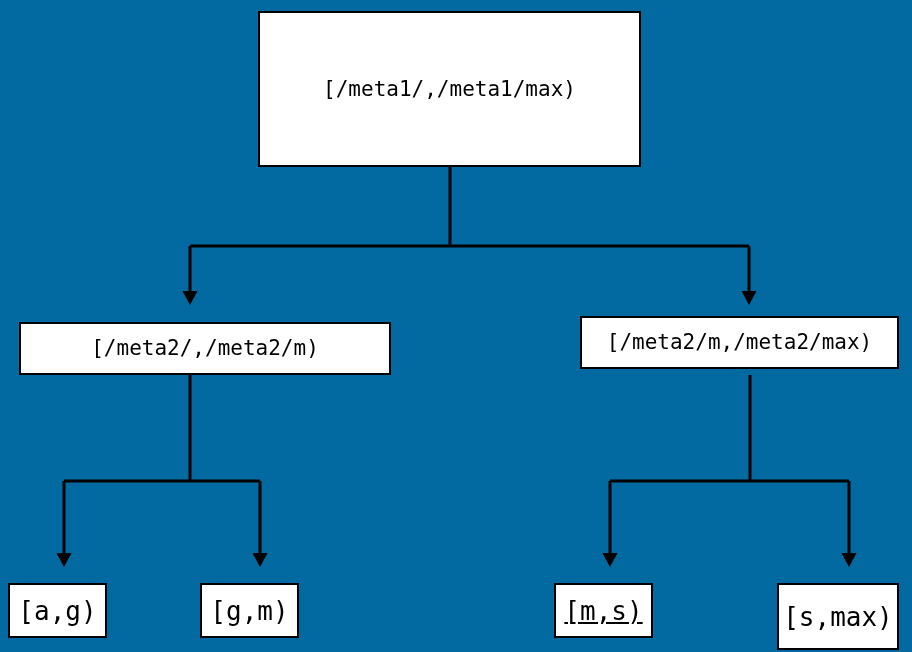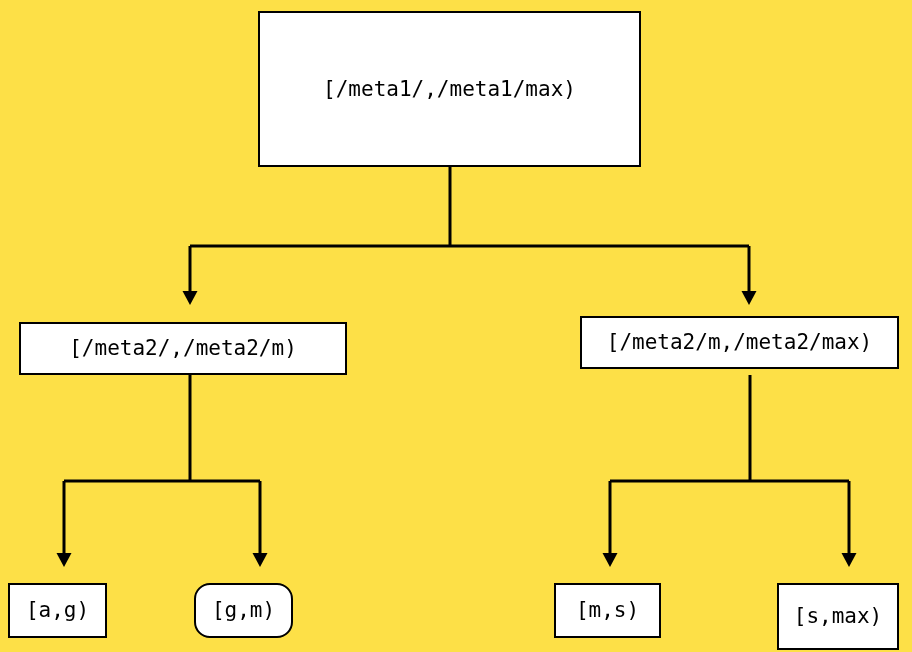--- a/index.html
+++ b/index.html
@@ -12,21 +12,21 @@
     width: 912px;
     height: 652px;
     font-family: "DejaVu Sans Mono", "Liberation Mono", monospace;
     color: #000000;
     overflow: hidden;
   }
   #diagram-root {
     position: relative;
     width: 912px;
     height: 652px;
-    background: #fde047;
+    background: #0369a1;
   }
   #edge-layer {
     position: absolute;
     left: 0;
     top: 0;
     width: 912px;
     height: 652px;
   }
   .tree-node {
     position: absolute;
@@ -39,21 +39,21 @@
     text-align: center;
   }
   .node-label {
     font-family: "DejaVu Sans Mono", "Liberation Mono", monospace;
     color: #000000;
     white-space: pre;
     line-height: 1;
   }
   .node-root .node-label      { font-size: 21px; }
   .node-branch .node-label    { font-size: 21px; }
-  .node-leaf .node-label      { font-size: 21px; }
+  .node-leaf .node-label      { font-size: 26px; }
 </style>
 </head>
 <body>
 
 <div id="diagram-root">
 
   <svg id="edge-layer" viewBox="0 0 912 652" width="912" height="652">
 
     <g>
       <path d="M 450 167 L 450 246" fill="none" stroke="#000000" stroke-width="3"></path>
@@ -80,37 +80,37 @@
       <polygon points="602.5,553 617.5,553 610,567" fill="#000000"></polygon>
       <path d="M 849 481 L 849 553" fill="none" stroke="#000000" stroke-width="3"></path>
       <polygon points="841.5,553 856.5,553 849,567" fill="#000000"></polygon>
     </g>
   </svg>
 
   <div class="tree-node node-root" style="left:258px; top:11px; width:383px; height:156px;">
     <span class="node-label">[/meta1/,/meta1/max)</span>
   </div>
 
-  <div class="tree-node node-branch" style="left:19px; top:322px; width:328px; height:53px;">
+  <div class="tree-node node-branch" style="left:19px; top:322px; width:372px; height:53px;">
     <span class="node-label">[/meta2/,/meta2/m)</span>
   </div>
 
   <div class="tree-node node-branch" style="left:580px; top:316px; width:319px; height:53px;">
     <span class="node-label">[/meta2/m,/meta2/max)</span>
   </div>
 
   <div class="tree-node node-leaf" style="left:8px; top:583px; width:99px; height:55px;">
     <span class="node-label">[a,g)</span>
   </div>
 
-  <div class="tree-node node-leaf" style="left:194px; top:583px; width:99px; height:55px;border-radius:16px;">
+  <div class="tree-node node-leaf" style="left:200px; top:583px; width:99px; height:55px;">
     <span class="node-label">[g,m)</span>
   </div>
 
-  <div class="tree-node node-leaf" style="left:554px; top:583px; width:107px; height:55px;">
+  <div class="tree-node node-leaf" style="left:554px; top:583px; width:99px; height:55px;text-decoration:underline;">
     <span class="node-label">[m,s)</span>
   </div>
 
   <div class="tree-node node-leaf" style="left:777px; top:583px; width:122px; height:67px;">
     <span class="node-label">[s,max)</span>
   </div>
 
 </div>
 
 </body></html>

